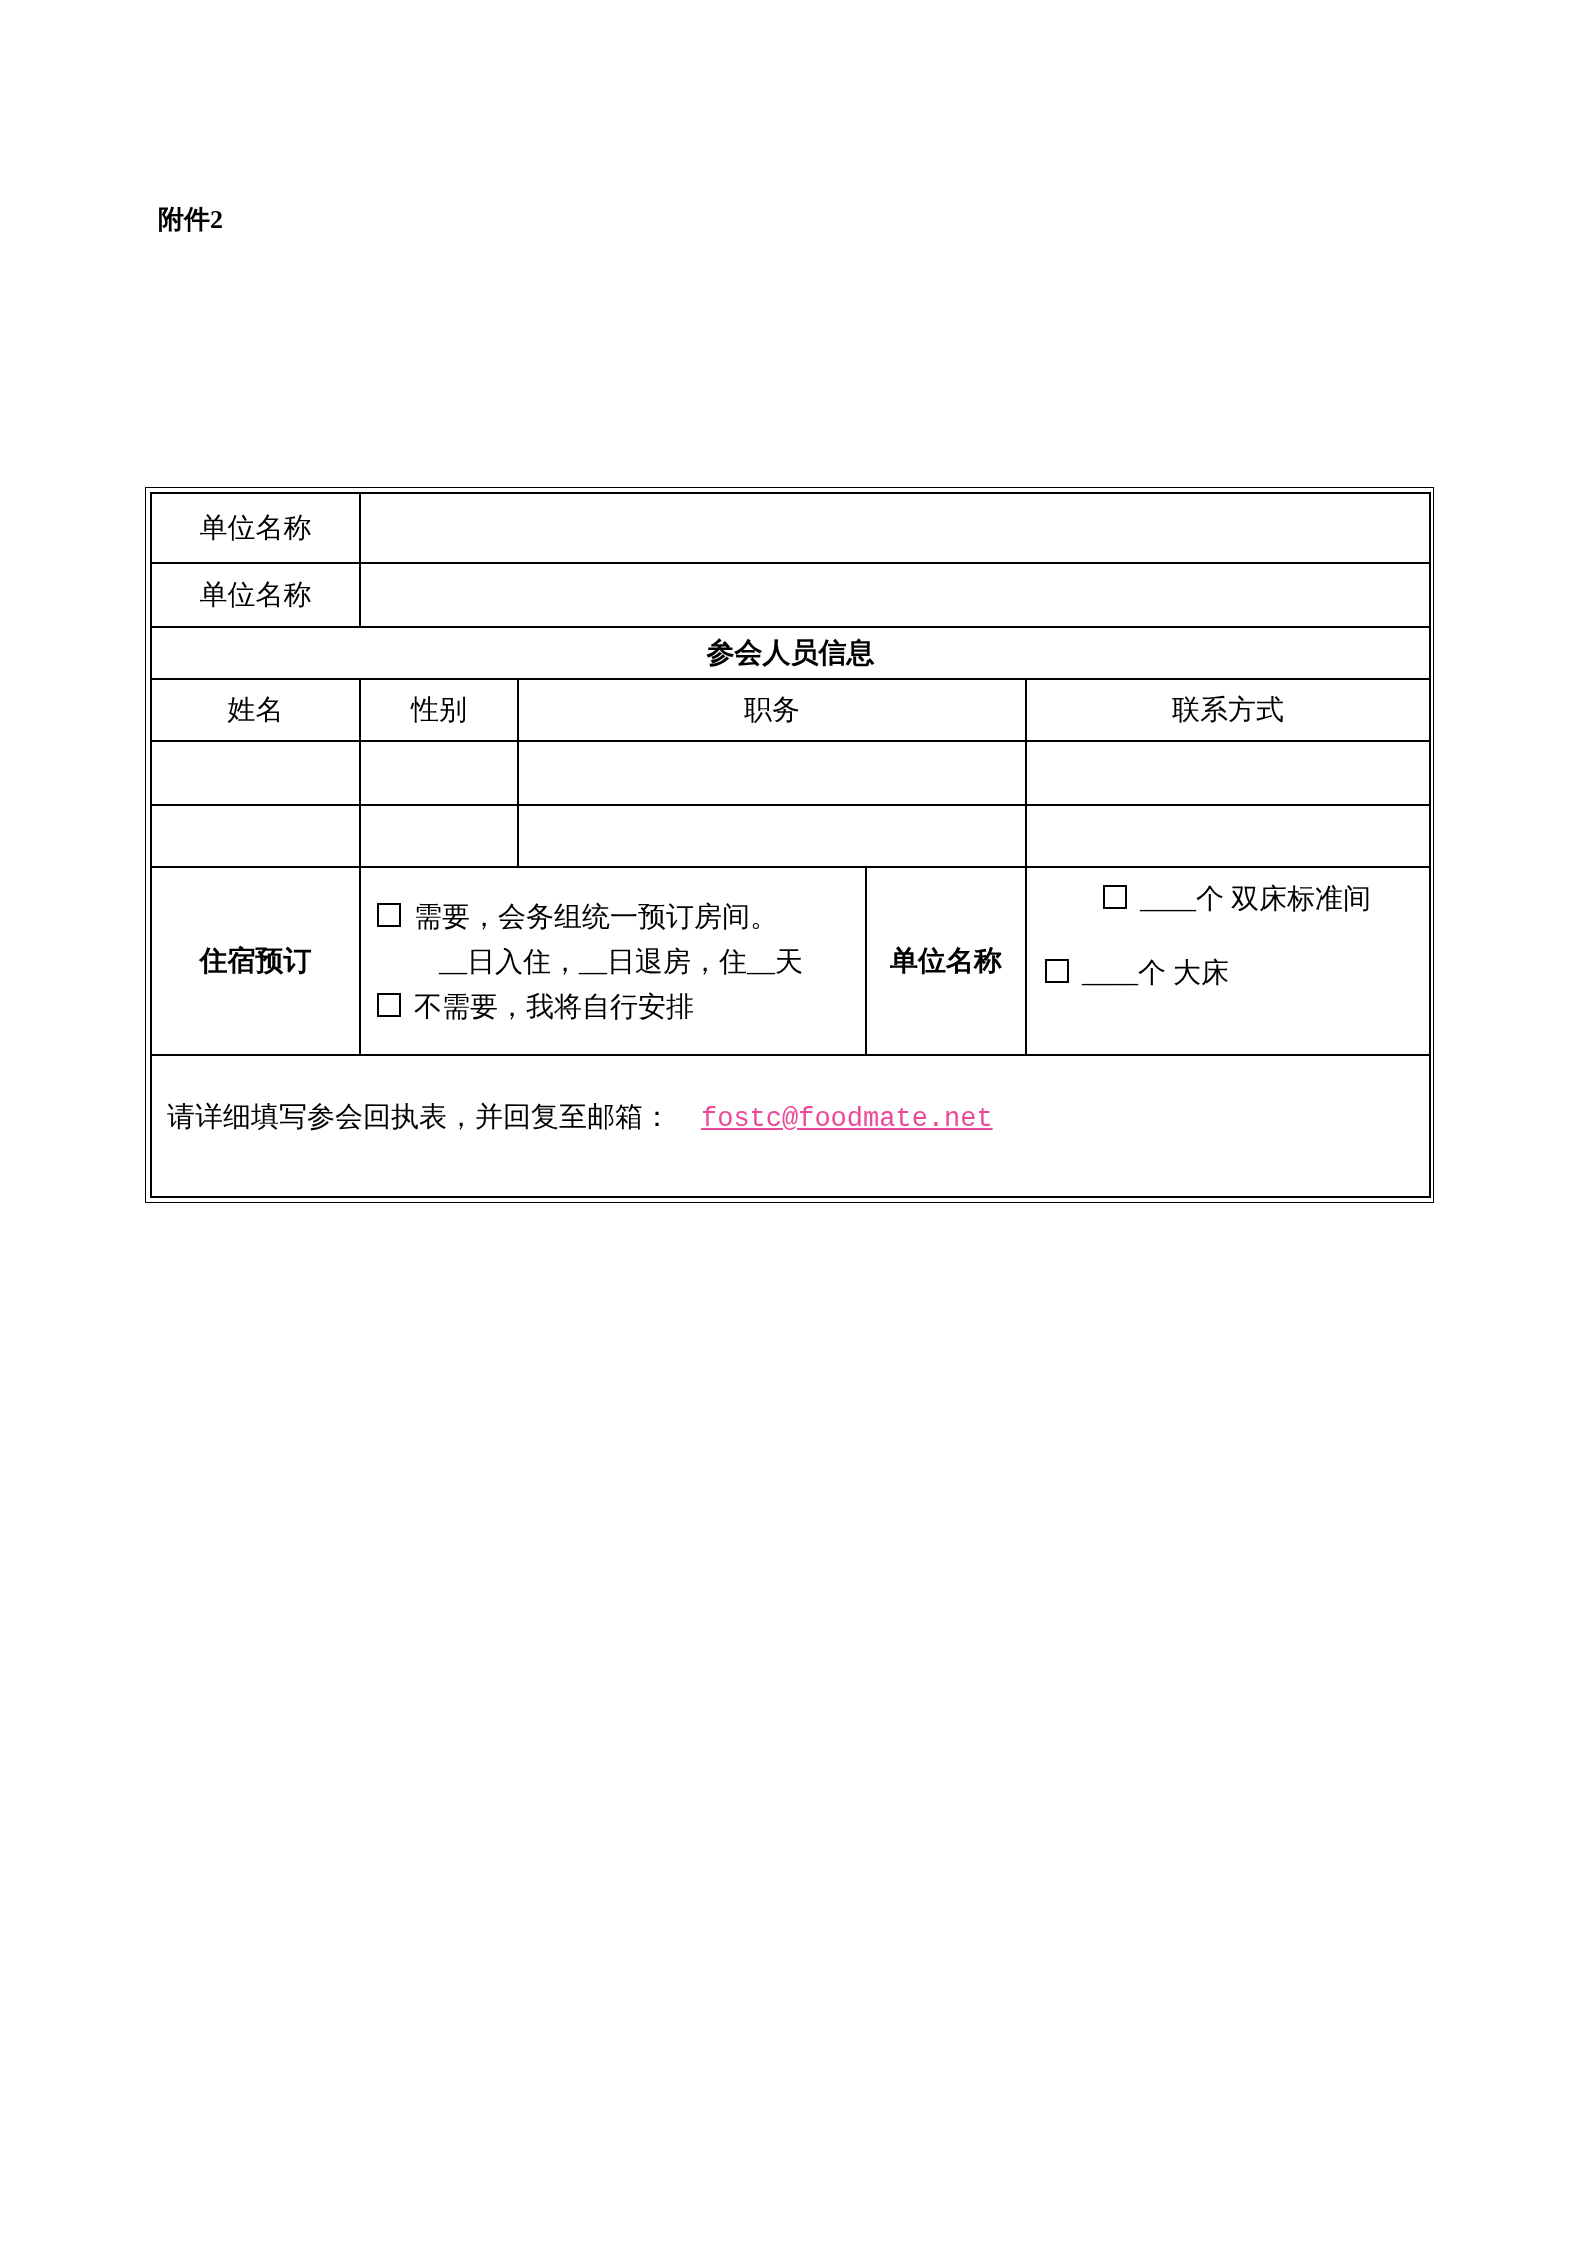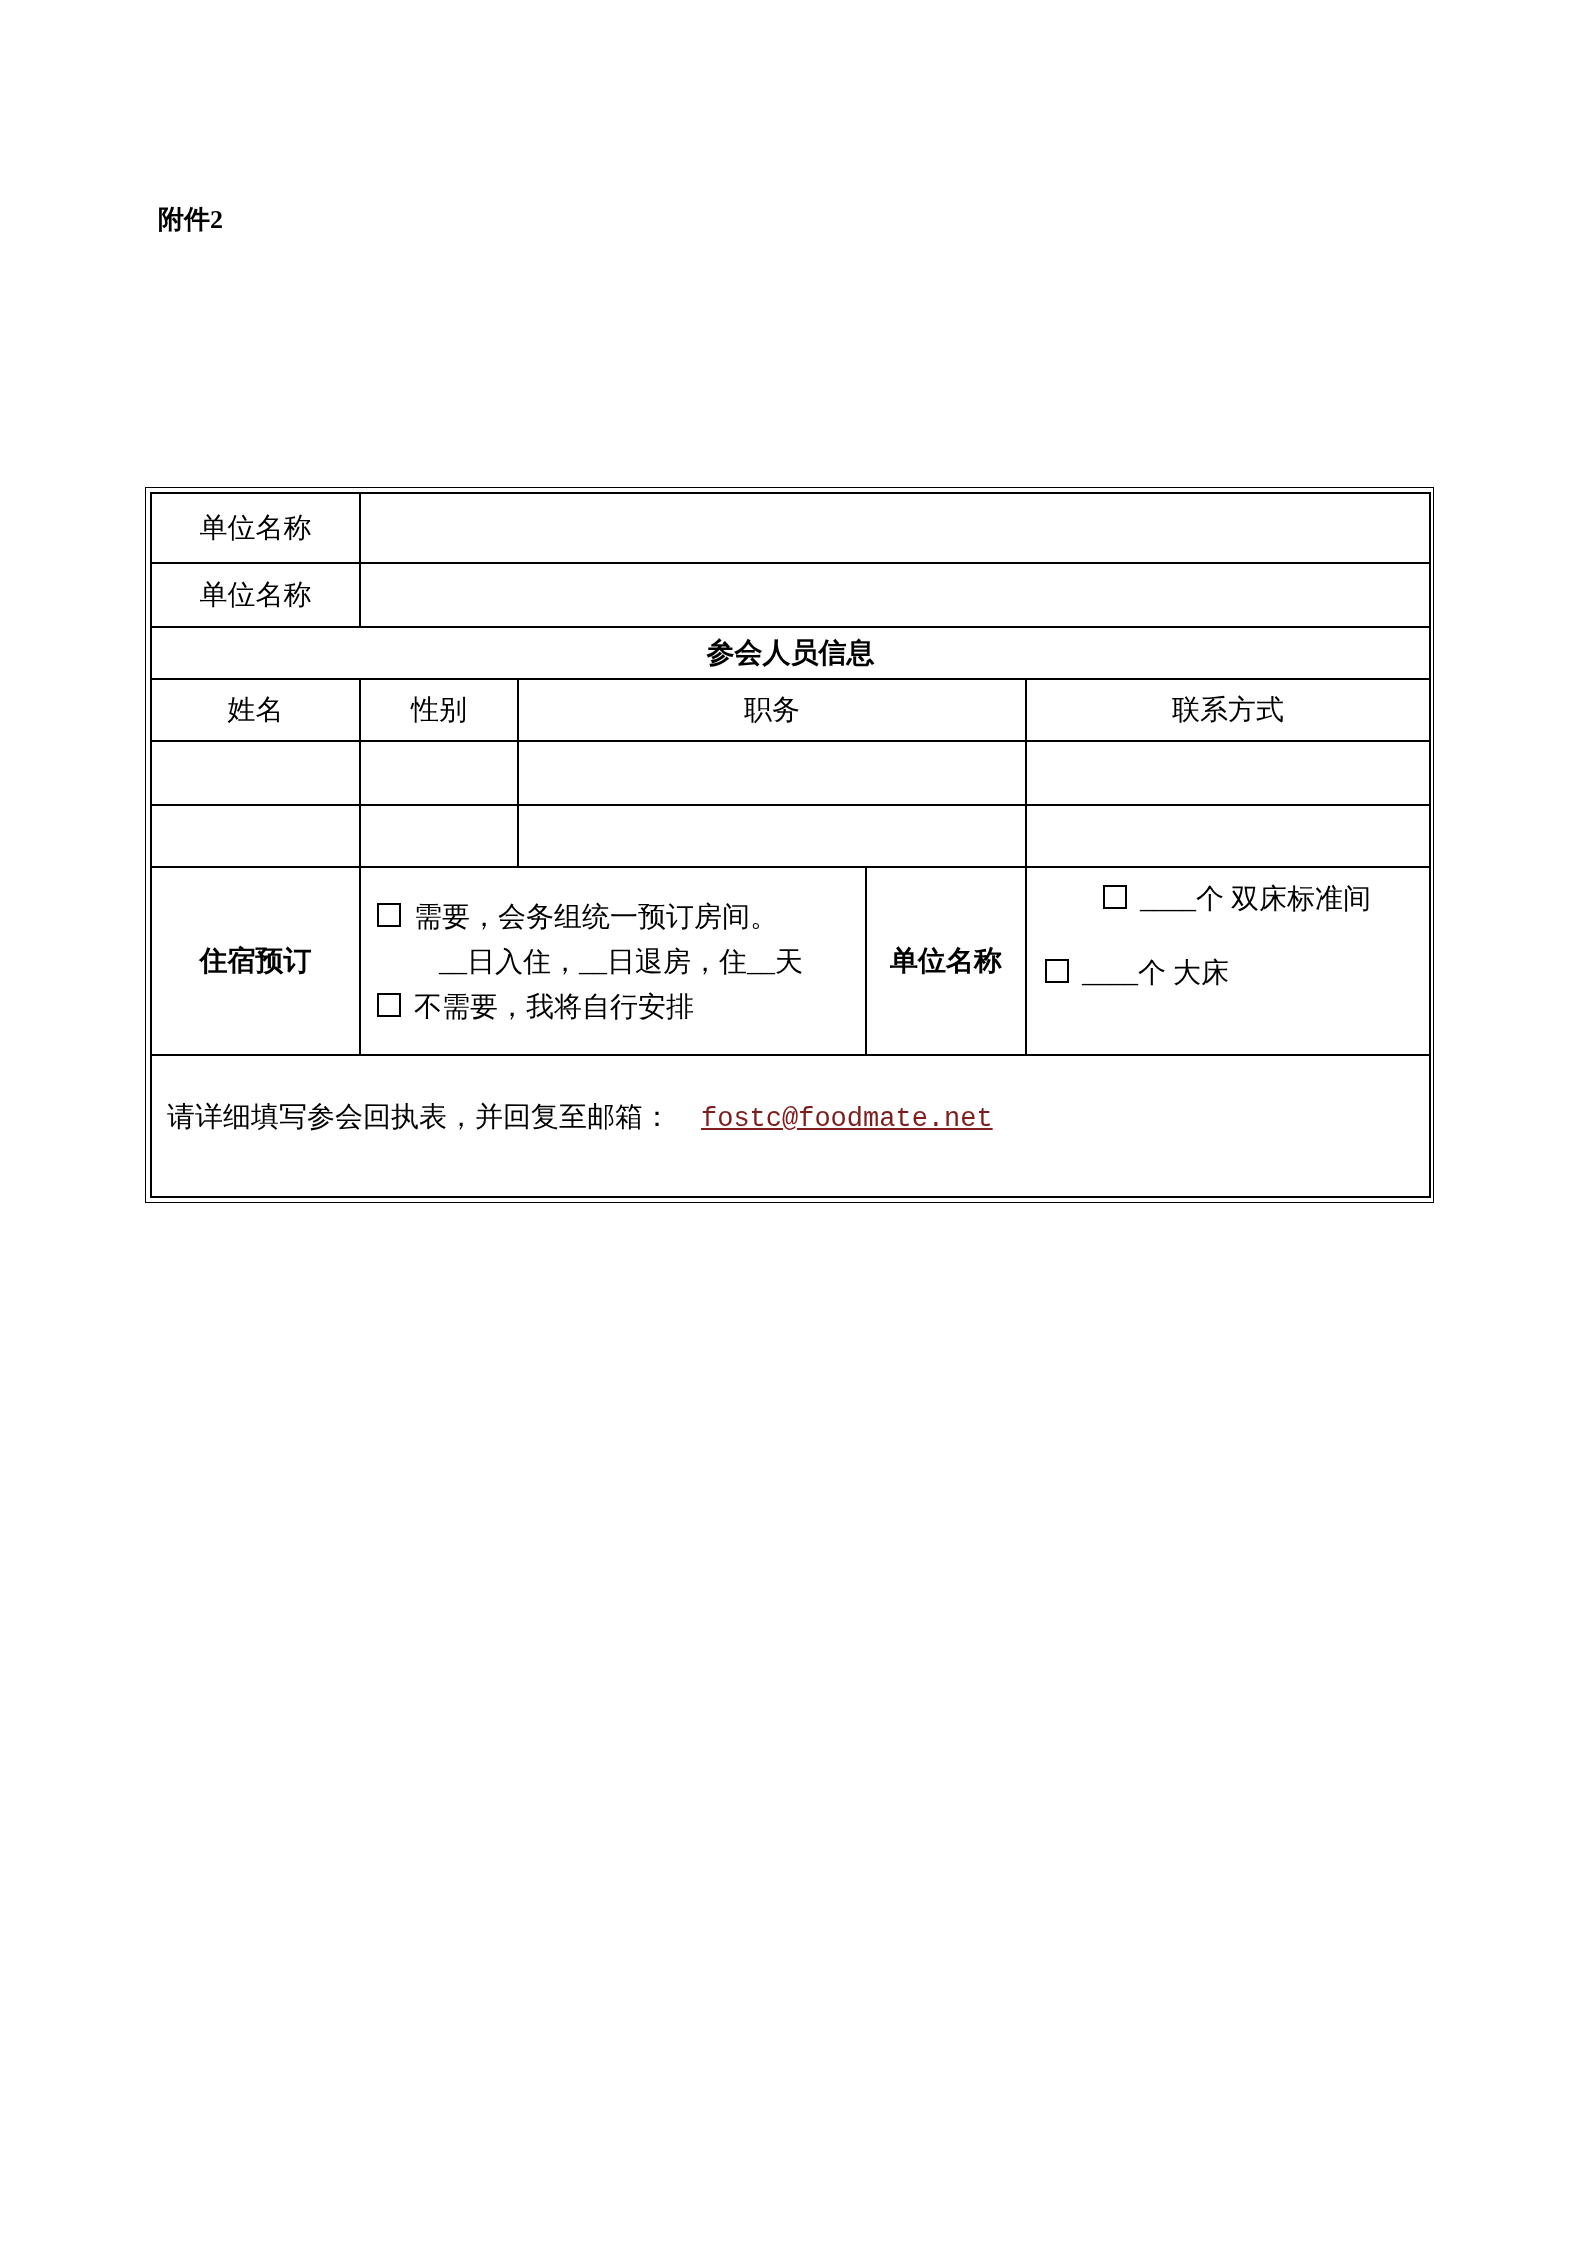--- a/index.html
+++ b/index.html
@@ -81,21 +81,21 @@
     vertical-align: top;
   }
   .bed-line { white-space: nowrap; line-height: 34px; }
   .bed-line.first { margin-bottom: 40px; margin-top: 6px; text-align: center; }
   .note-cell {
     text-align: left;
     padding: 42px 0 12px 15px;
     vertical-align: top;
   }
   .email {
-    color: #7f1d1d;
+    color: #ec4899;
     text-decoration: underline;
     font-family: "Liberation Mono", "DejaVu Sans Mono", monospace;
     font-size: 27px;
     margin-left: 30px;
     cursor: pointer;
   }
 </style>
 </head>
 <body>
 

